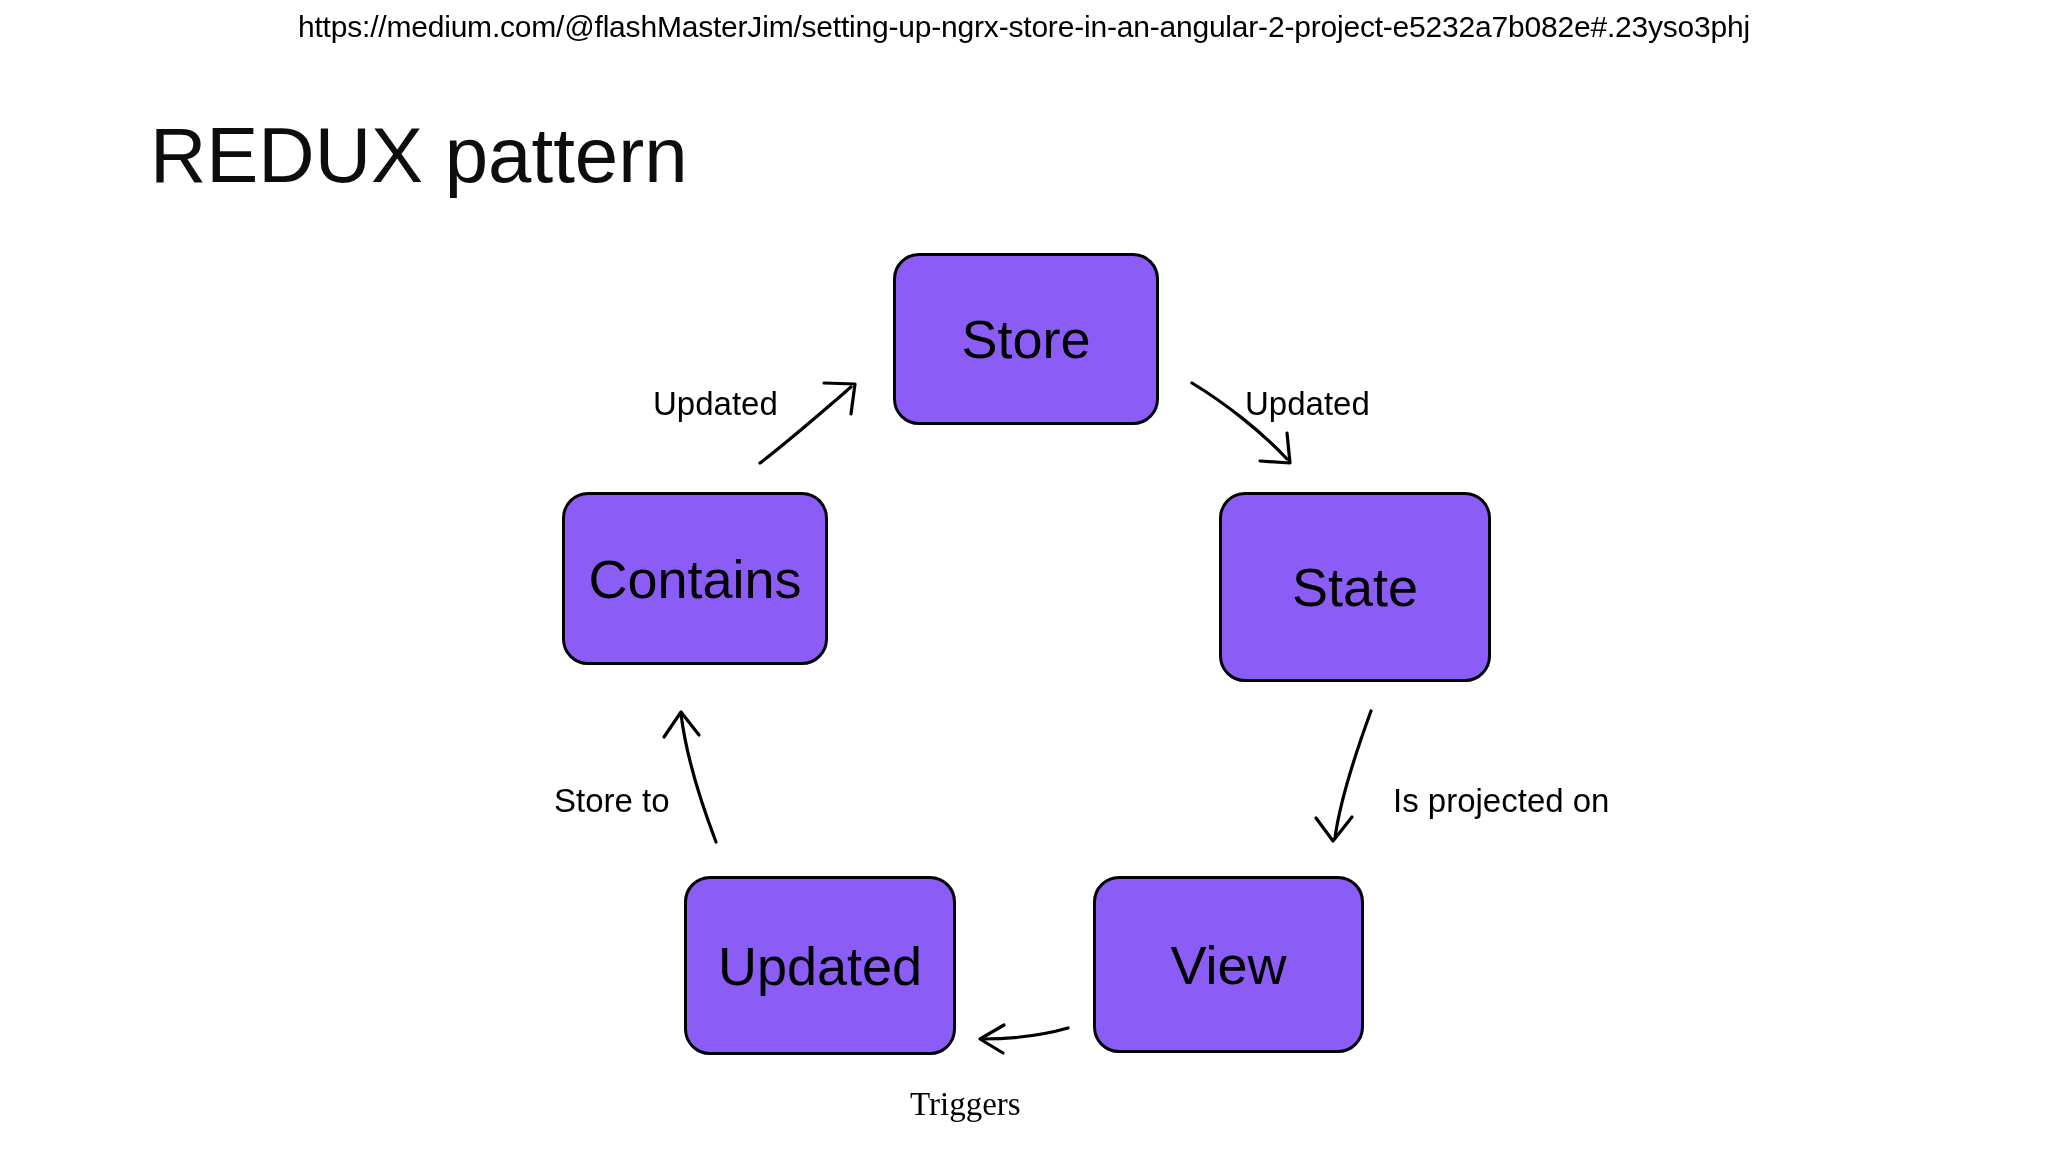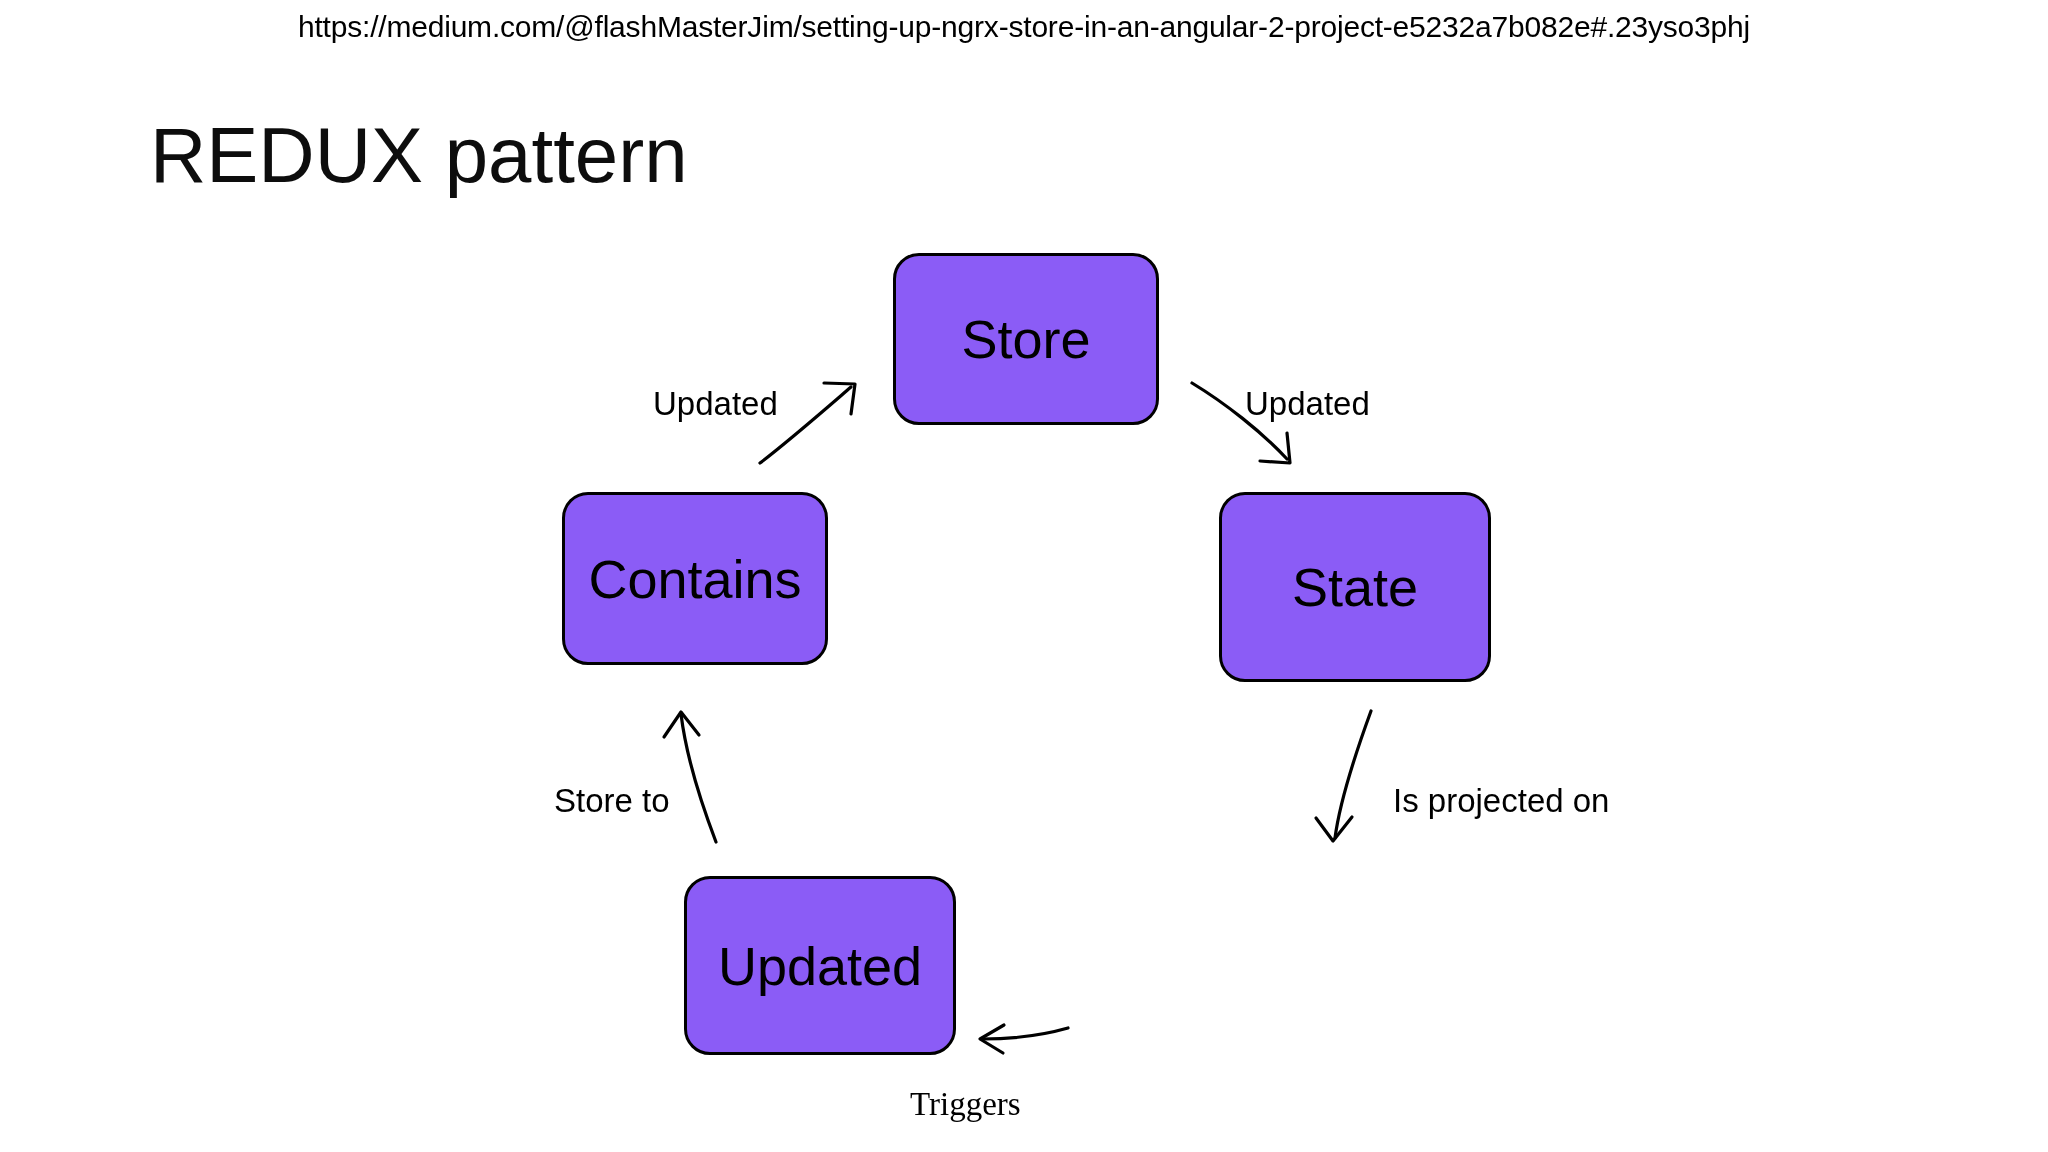--- a/index.html
+++ b/index.html
@@ -121,20 +121,23 @@
   </svg>
 
   <div class="node" style="left:893px; top:253px; width:266px; height:172px;">
     <span class="node-label">Store</span>
   </div>
 
   <div class="node" style="left:1219px; top:492px; width:272px; height:190px;">
     <span class="node-label">State</span>
   </div>
 
+  <div class="node" style="left:1093px; top:876px; width:271px; height:177px;">
+    <span class="node-label">View</span>
+  </div>
 
   <div class="node" style="left:684px; top:876px; width:272px; height:179px;">
     <span class="node-label">Updated</span>
   </div>
 
   <div class="node" style="left:562px; top:492px; width:266px; height:173px;">
     <span class="node-label">Contains</span>
   </div>
 
   <div class="edge-label" style="left:1245px; top:368px;">Updated</div>

